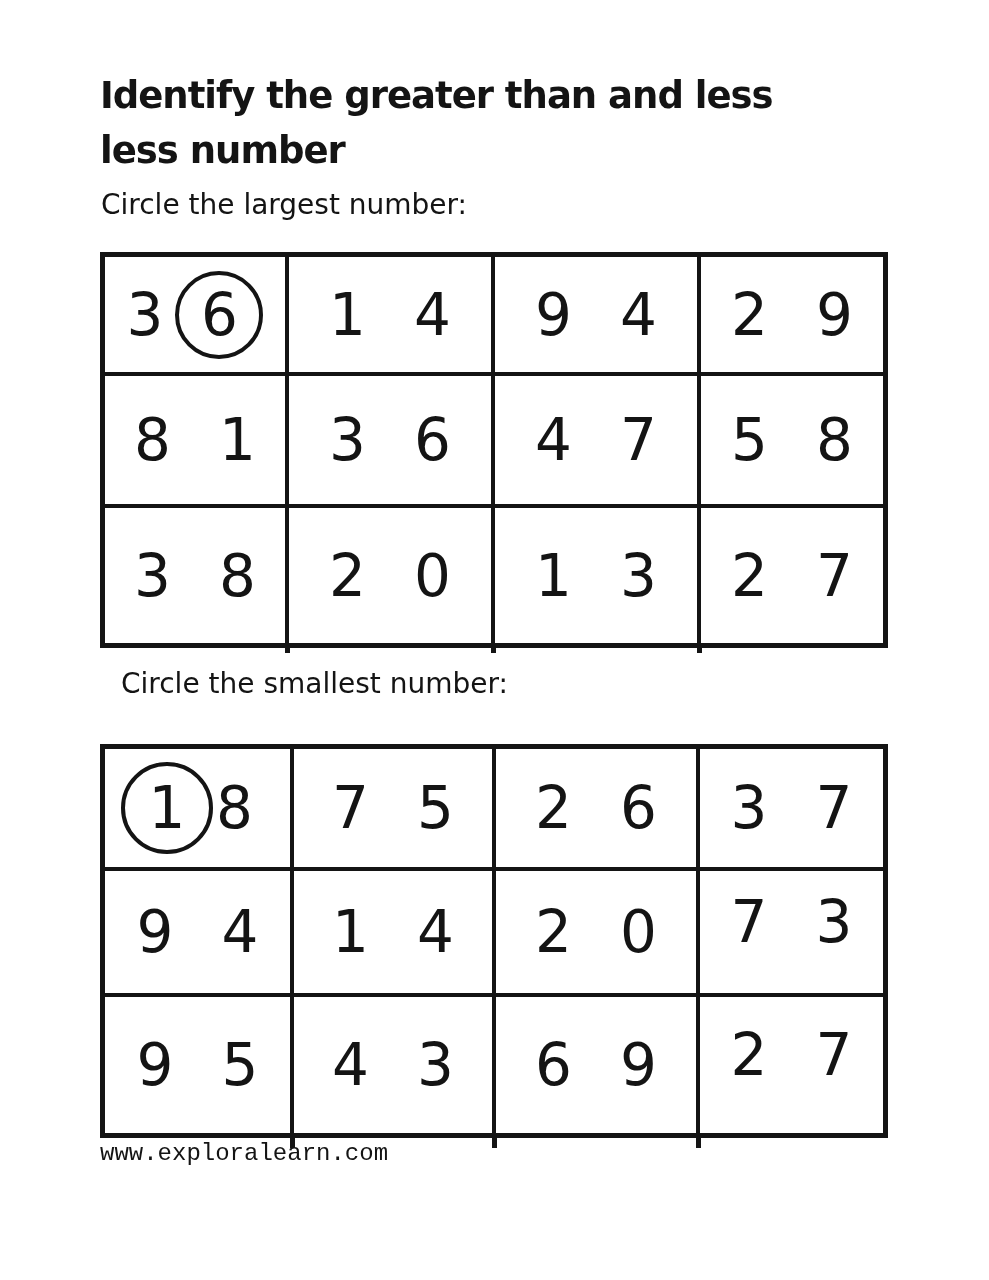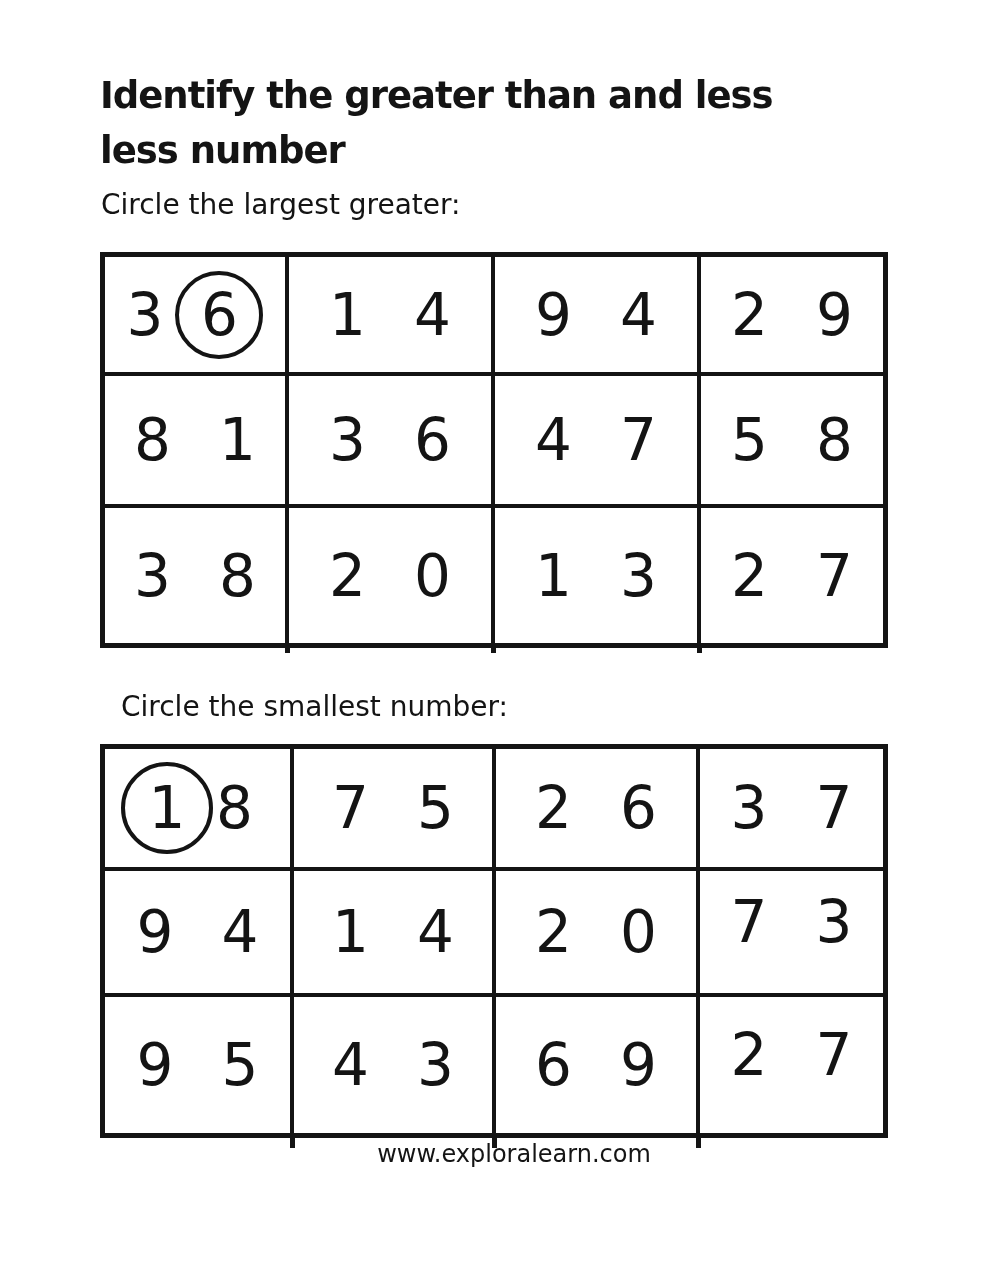--- a/index.html
+++ b/index.html
@@ -24,21 +24,21 @@
     letter-spacing: -1px;
     white-space: nowrap;
   }
   .section-label {
     position: absolute;
     font-size: 28px;
     line-height: 34px;
     white-space: nowrap;
   }
   #label1 { left: 101px; top: 188px; }
-  #label2 { left: 121px; top: 690px; }
+  #label2 { left: 121px; top: 667px; }
   .grid-wrap { position: absolute; left: 100px; width: 788px; }
   #wrap1 { top: 252px; height: 396px; }
   #wrap2 { top: 744px; height: 394px; }
   .grid {
     box-sizing: border-box;
     width: 100%;
     height: 100%;
     border: 5px solid #141414;
     display: grid;
   }
@@ -77,36 +77,37 @@
   .tick { position: absolute; width: 5px; background: #141414; }
   #wrap1 .tick { height: 9px; top: calc(100% - 4px); }
   #wrap2 .tick { height: 14px; top: calc(100% - 4px); }
   #wrap1 .tick.t1 { left: 185px; } #wrap1 .tick.t2 { left: 391px; } #wrap1 .tick.t3 { left: 597px; }
   #wrap2 .tick.t1 { left: 190px; } #wrap2 .tick.t2 { left: 392px; } #wrap2 .tick.t3 { left: 596px; }
   .footer {
     position: absolute;
     left: 100px;
     width: 828px;
     top: 1138px;
-    text-align: center;
+    text-align: left;
     font-size: 24px;
     line-height: 32px;
+    font-family: Liberation Mono, monospace;
   }
 </style>
 </head>
 <body>
 
 <div class="page">
 
   <h1 class="title">
     <span>Identify the greater than and less</span><br>
     <span>less number</span>
   </h1>
 
-  <div class="section-label" id="label1">Circle the largest greater:</div>
+  <div class="section-label" id="label1">Circle the largest number:</div>
 
   <div class="grid-wrap" id="wrap1">
     <div class="grid">
         <div class="cell has-circle">
           <span class="digit">3</span>
           <span class="circle">
             <span class="digit">6</span>
           </span>
         </div>
         <div class="cell">

